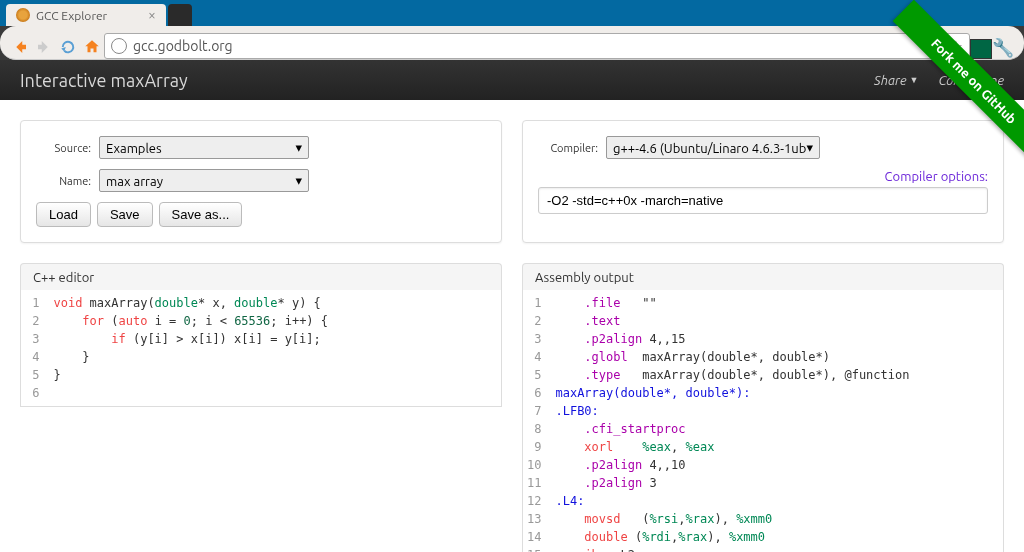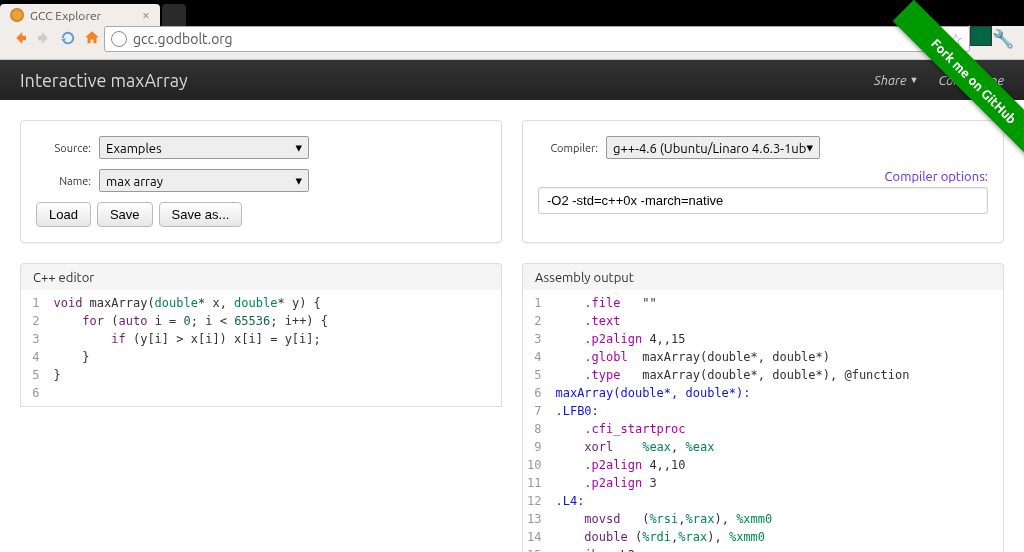--- a/index.html
+++ b/index.html
@@ -1,26 +1,26 @@
 <!DOCTYPE html>
 <html><head>
 <meta charset="utf-8">
 <style>
 * { box-sizing: border-box; margin: 0; padding: 0; }
 body { font-family: Ubuntu, "Helvetica Neue", Arial, sans-serif; font-size: 13px; background: #fff; }
 
 
 .browser-chrome { background: #3a3a3a; }
-.tab-bar { background: #000000; height: 26px; display: flex; align-items: flex-end; padding-left: 0; }
+.tab-bar { background: #0369a1; height: 26px; display: flex; align-items: flex-end; padding-left: 6px; }
 .tab { background: #f0edea; border-radius: 4px 4px 0 0; padding: 4px 10px; font-size: 12px; color: #555; display: flex; align-items: center; gap: 6px; height: 22px; min-width: 160px; position: relative; }
 .tab .favicon { width: 14px; height: 14px; background: radial-gradient(circle,#e8a33d 40%,#c97a1a 70%); border-radius: 50%; }
 .tab .close { margin-left: auto; font-size: 14px; color: #888; }
 .addon-tab { width: 24px; height: 22px; background: #2a2a2a; border-radius: 4px 4px 0 0; margin-left: 2px; }
 
-.toolbar { background: #f0edea; height: 34px; display: flex; align-items: flex-start; padding: 0 8px; border-bottom: 1px solid #ccc; }
+.toolbar { background: #f0edea; height: 34px; display: flex; align-items: flex-end; padding: 0 8px; border-bottom: 1px solid #ccc; border-radius: 16px; }
 .nav-btn { width: 24px; height: 24px; display: flex; align-items: center; justify-content: center; cursor: pointer; }
 .nav-btn svg { width: 18px; height: 18px; }
 .url-bar { flex: 1; background: #fff; border: 1px solid #aaa; border-radius: 3px; height: 26px; display: flex; align-items: center; padding: 0 6px; gap: 6px; font-size: 14px; color: #555; }
 .url-bar .globe { width: 16px; height: 16px; border: 1.5px solid #888; border-radius: 50%; position: relative; }
 .url-bar .star { margin-left: auto; font-size: 16px; color: #888; }
 .ext-icon { width: 22px; height: 20px; background: #064; border: 1px solid #333; }
 .wrench { font-size: 18px; color: #555; }
 
 
 .navbar { background: linear-gradient(#333,#222); color: #ddd; height: 40px; display: flex; align-items: center; padding: 0 20px; }
@@ -46,21 +46,21 @@
 
 
 .code-section { display: flex; gap: 20px; padding: 0 20px 20px; }
 .code-panel { flex: 1; }
 .code-header { background: #f5f5f5; border: 1px solid #ddd; border-bottom: none; border-radius: 4px 4px 0 0; padding: 6px 12px; font-size: 13px; color: #333; }
 .code-body { border: 1px solid #ddd; border-top: none; font-family: Monaco, Menlo, Consolas, monospace; font-size: 12px; line-height: 1.5; display: flex; background: #fff; overflow: hidden; }
 .gutter { background: #fff; color: #999; text-align: right; padding: 4px 6px 4px 4px; white-space: pre; user-select: none; }
 .code { padding: 4px 8px; white-space: pre; color: #333; }
 
 
-.kw { color: #701a75; }
+.kw { color: #ef4444; }
 .type { color: #085; }
 .num { color: #164; }
 .dir { color: #a0a; }
 .lbl { color: #11d; }
 .reg { color: #085; }
 </style>
 </head>
 <body>
 
 <div class="browser-chrome">

